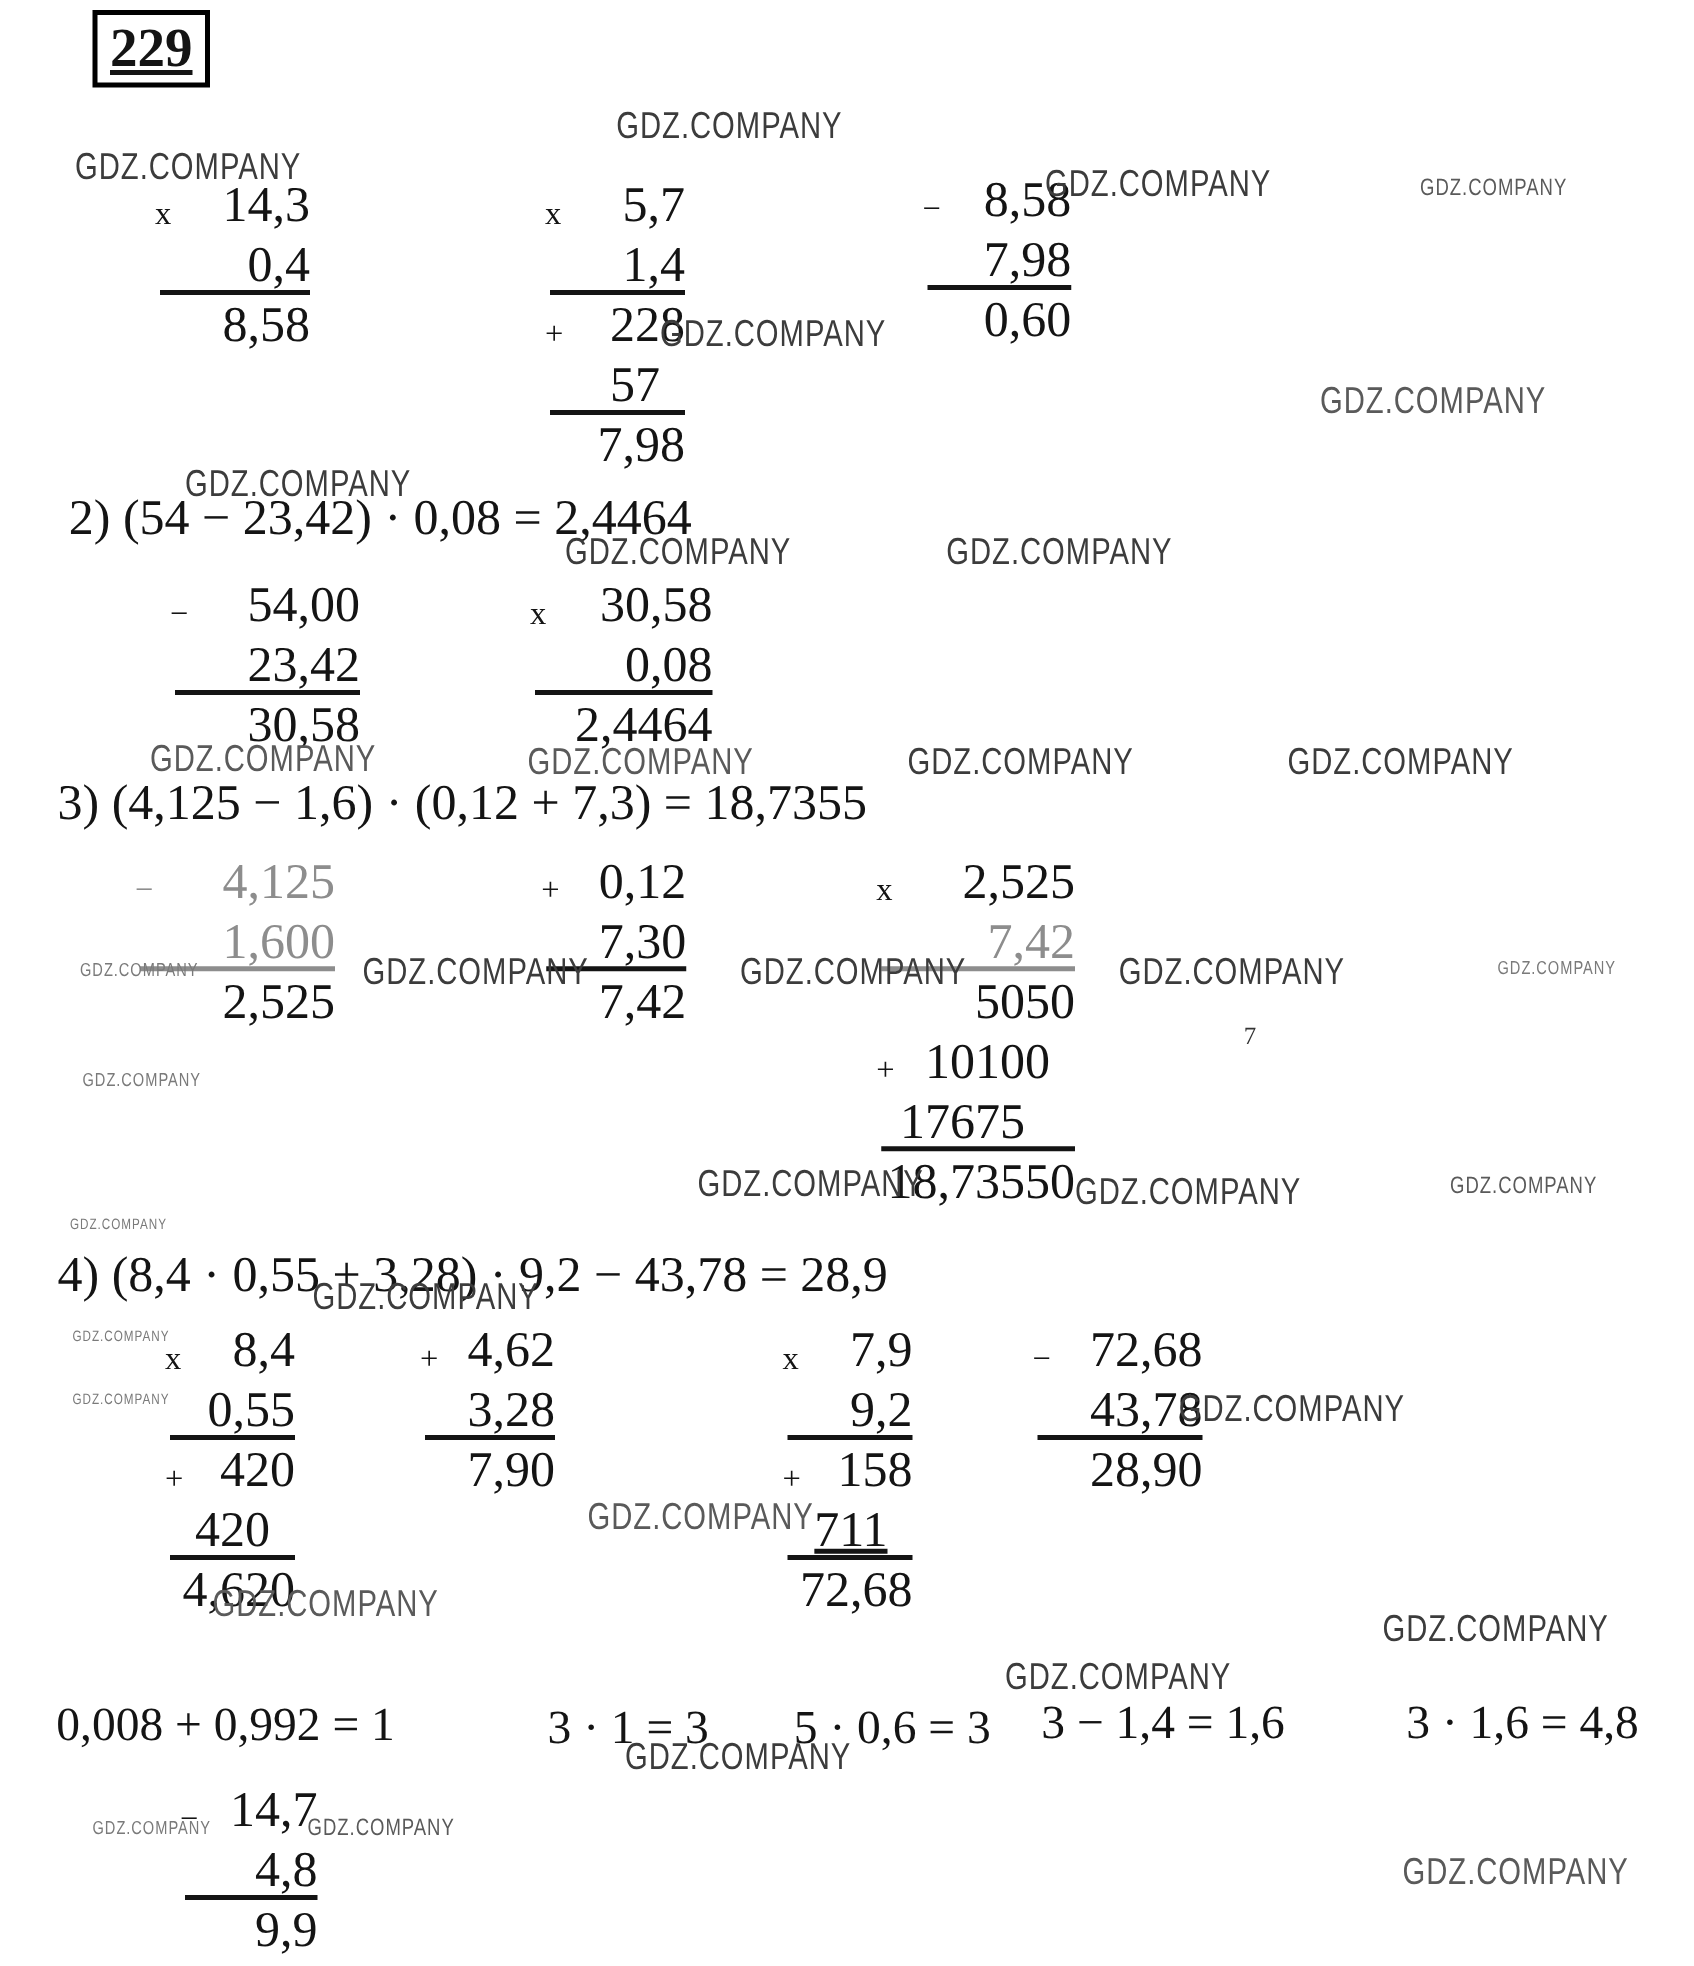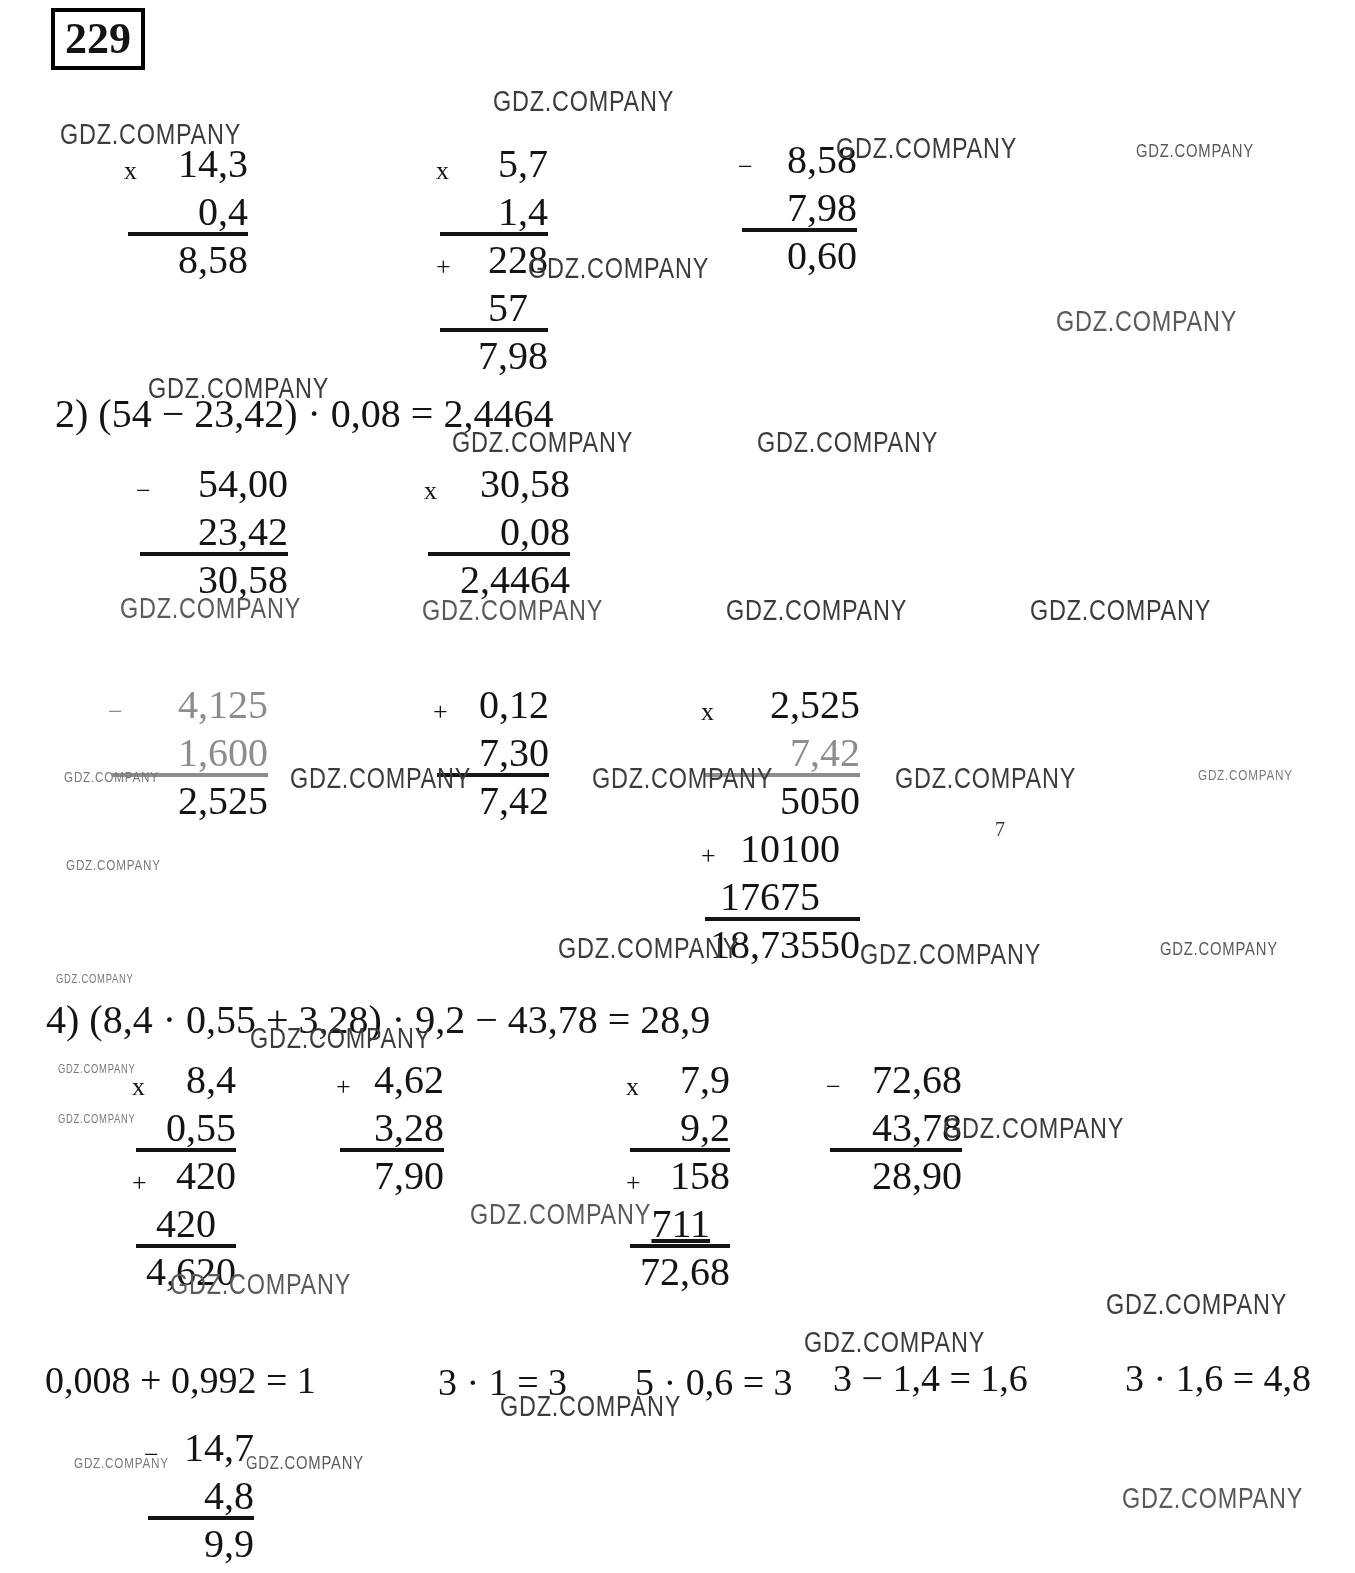--- a/index.html
+++ b/index.html
@@ -1,19 +1,19 @@
 <!DOCTYPE html>
 <html><head>
 <meta charset="utf-8">
 <style>
   html,body{margin:0;padding:0;background:#ffffff;}
   .page{position:relative;width:1355px;height:1573px;background:#fff;
         font-family:"Liberation Serif",serif;color:#141414;overflow:hidden;}
-  .numbox{position:absolute;left:51px;top:8px;border:4px solid #000;
-          padding:0 10px;font-size:44px;font-weight:bold;line-height:54px;}
+  .numbox{position:absolute;left:74px;top:8px;border:4px solid #000;
+          padding:0 10px;font-size:44px;font-weight:bold;line-height:54px;text-decoration:underline;}
   .eq{position:absolute;font-size:40px;white-space:nowrap;}
   .sub{position:absolute;font-size:38px;white-space:nowrap;}
   .colblock{position:absolute;font-size:40px;}
   .cline{position:relative;height:48px;line-height:48px;text-align:right;
          white-space:nowrap;box-sizing:border-box;}
   .cline.u{border-bottom:4px solid currentColor;}
   .cline .sign{position:absolute;left:-4px;bottom:4px;font-size:26px;line-height:1;}
   .cline.muted{color:#8d8d8d;}
   .wm{position:absolute;font-family:"Liberation Sans",sans-serif;line-height:1.1;
       transform:scaleX(0.78);transform-origin:left top;white-space:nowrap;letter-spacing:1px;}
@@ -22,20 +22,21 @@
   .stray{position:absolute;font-size:20px;color:#333;}
 </style>
 </head>
 <body>
 
 <div class="page">
 
   <div class="numbox">229</div>
 
   <div class="eq" style="left:55px;top:390px">2) (54 − 23,42) · 0,08 = 2,4464</div>
+  <div class="eq" style="left:46px;top:618px">3) (4,125 − 1,6) · (0,12 + 7,3) = 18,7355</div>
   <div class="eq" style="left:46px;top:996px">4) (8,4 · 0,55 + 3,28) · 9,2 − 43,78 = 28,9</div>
 
   <div class="sub" style="left:45px;top:1358px">0,008 + 0,992 = 1</div>
   <div class="sub" style="left:438px;top:1360px">3 · 1 = 3</div>
   <div class="sub" style="left:635px;top:1360px">5 · 0,6 = 3</div>
   <div class="sub" style="left:833px;top:1356px">3 − 1,4 = 1,6</div>
   <div class="sub" style="left:1125px;top:1356px">3 · 1,6 = 4,8</div>
 
   <div class="colblock" style="left:128px;top:140px;width:120px">
       <div class="cline"><span class="sign">x</span><span class="num">14,3</span></div>

